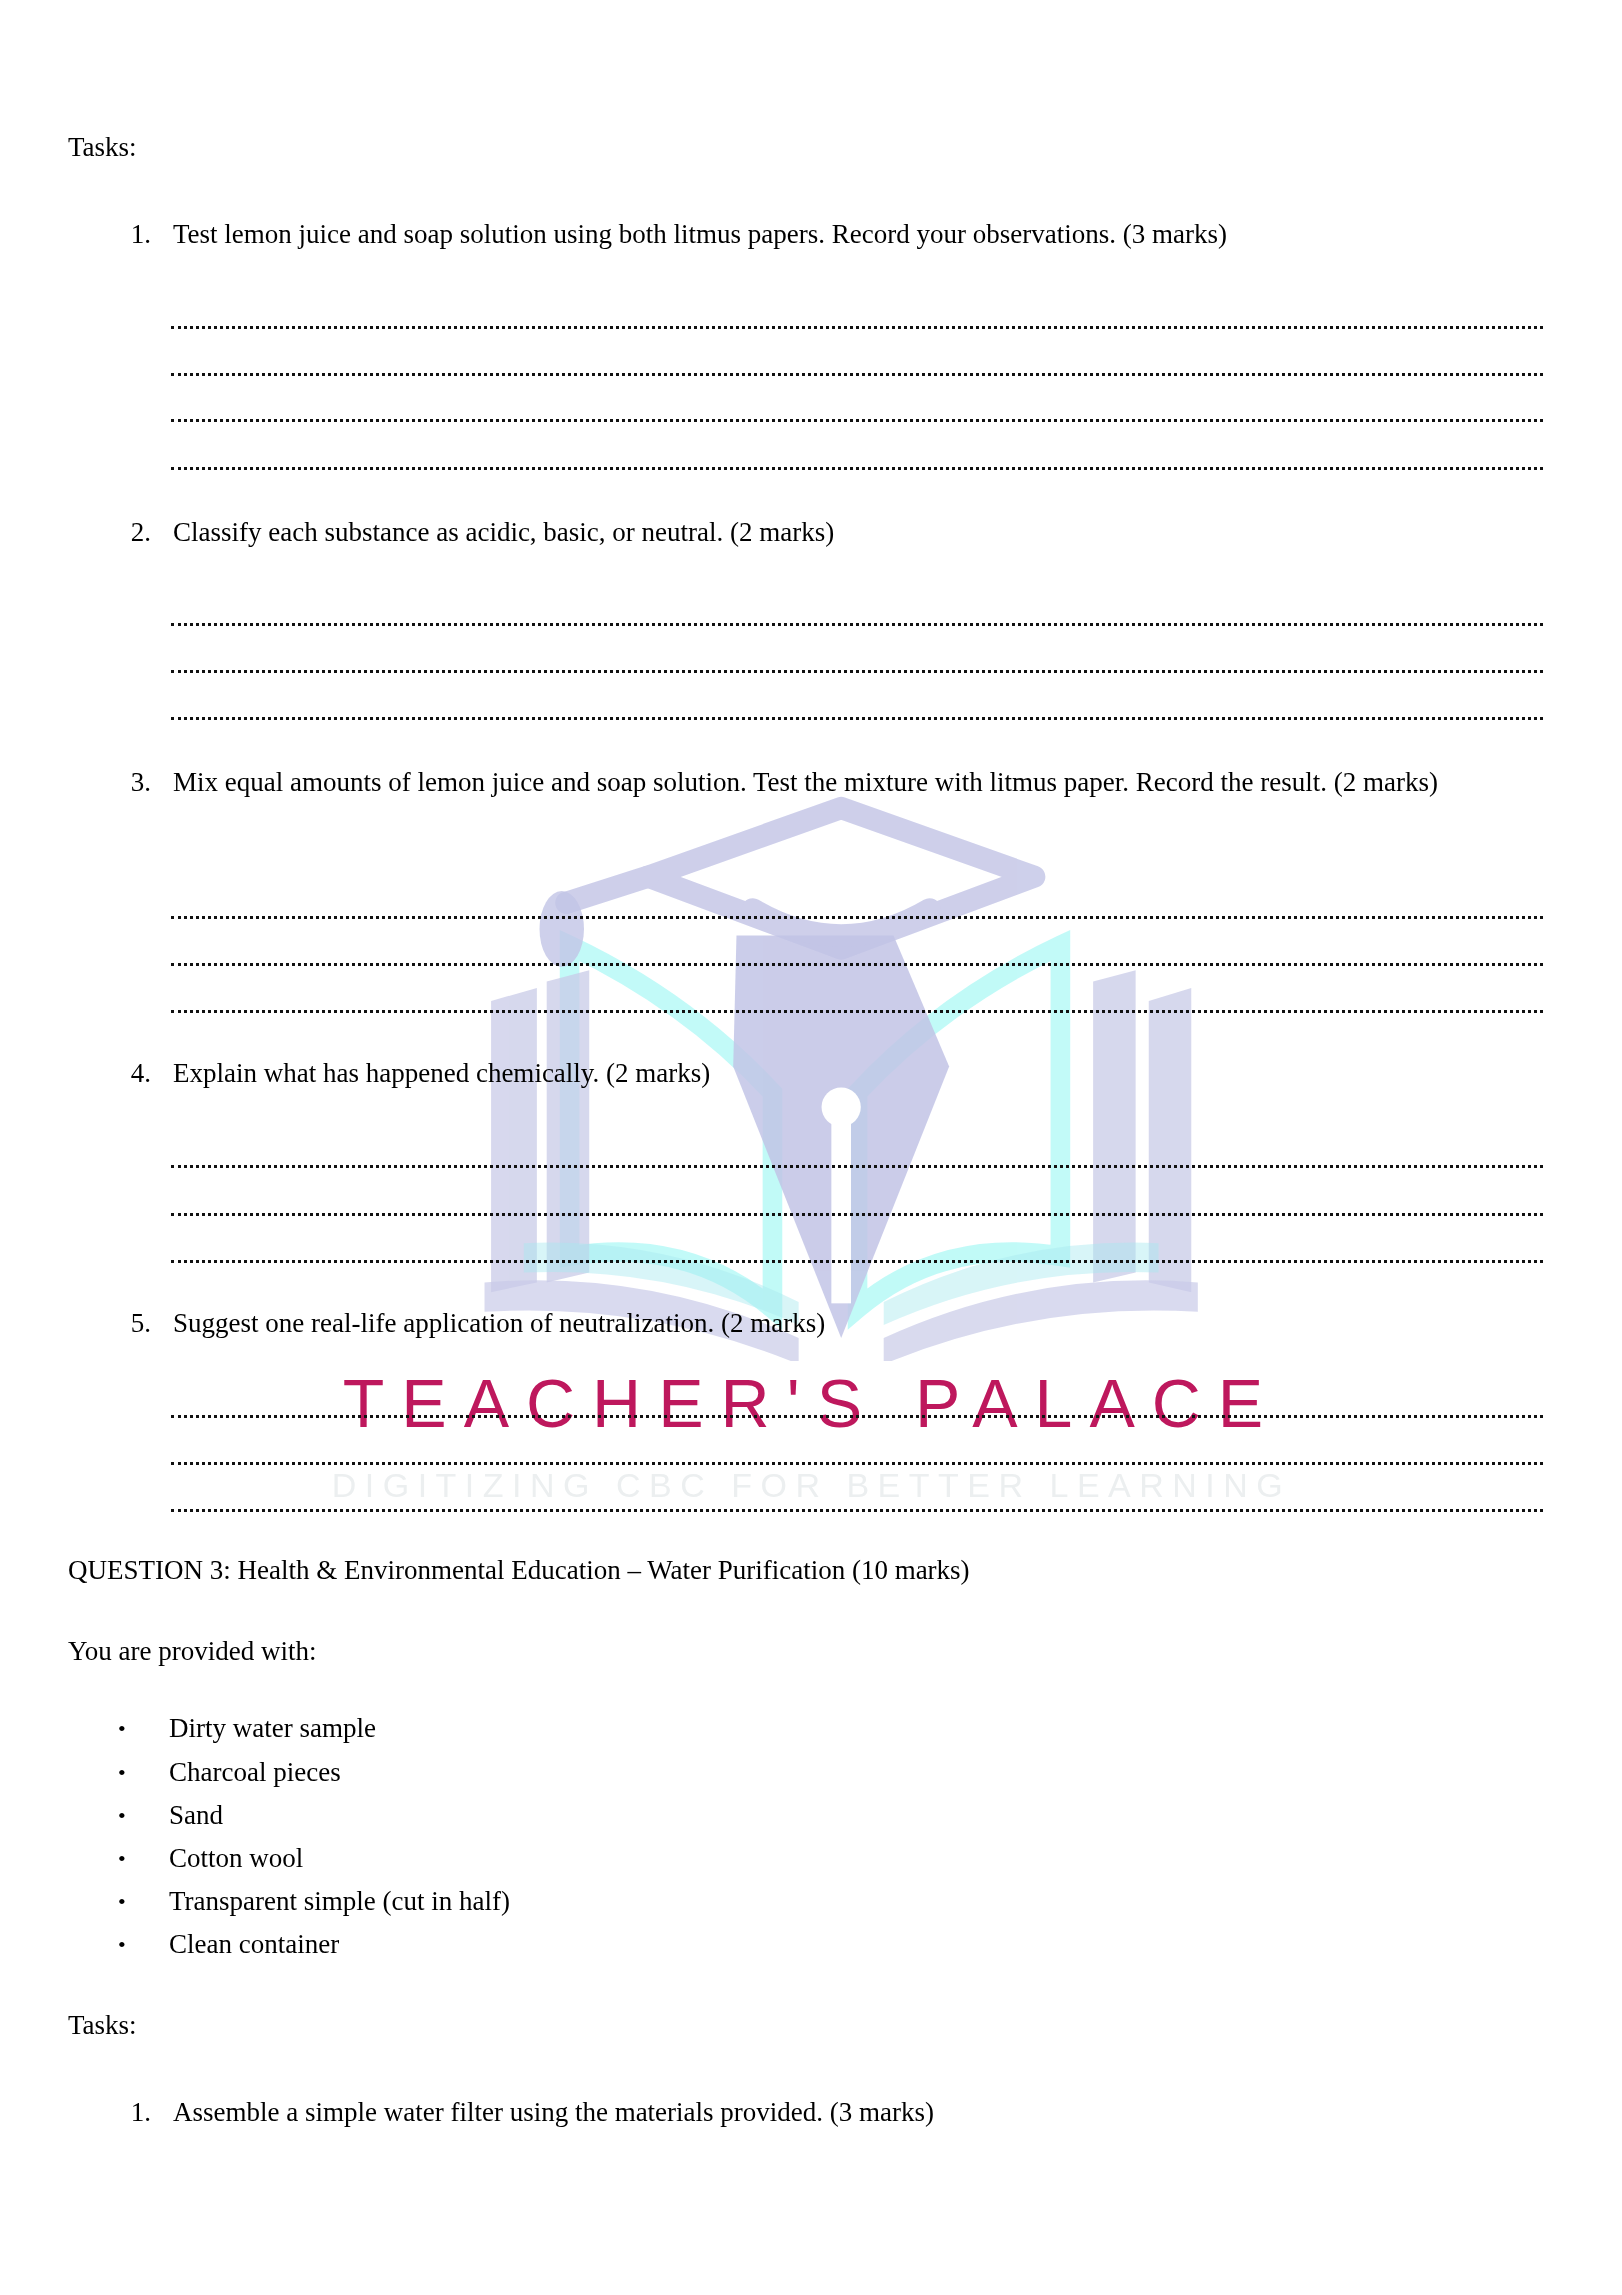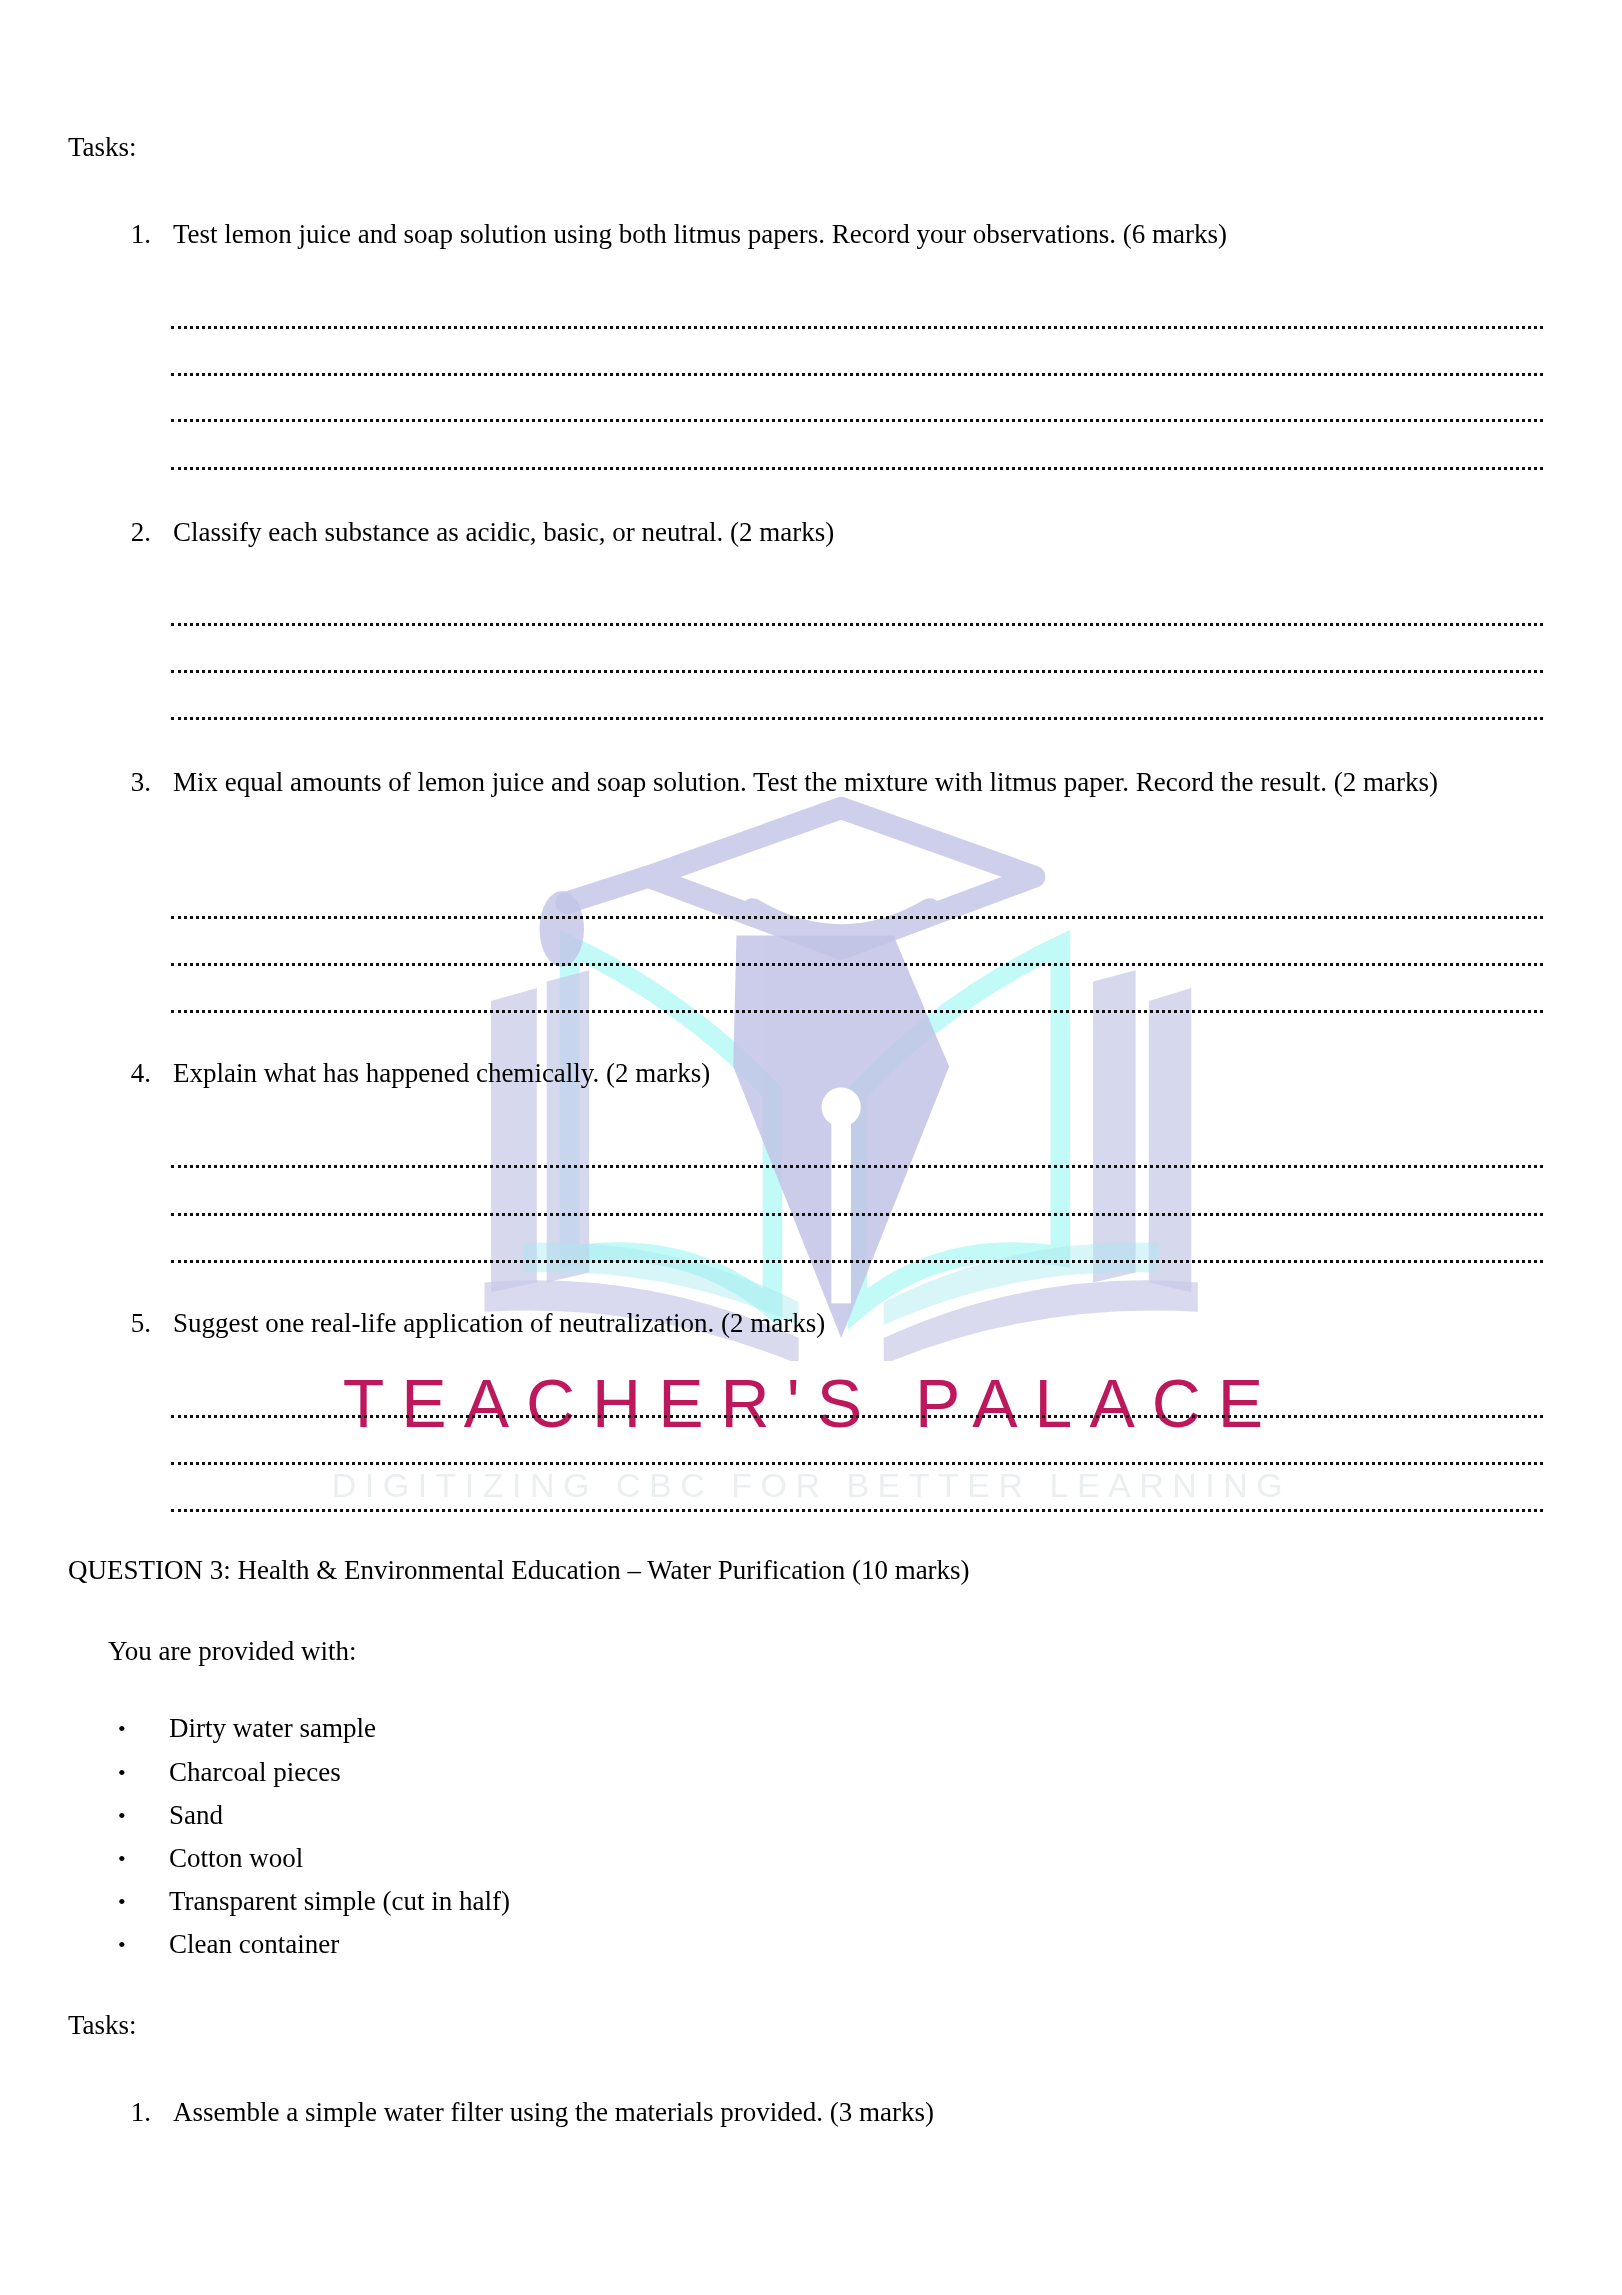--- a/index.html
+++ b/index.html
@@ -179,21 +179,21 @@
     <div class="wm-text-main">TEACHER'S PALACE</div>
     <div class="wm-text-sub">DIGITIZING CBC FOR BETTER LEARNING</div>
   </div>
 
   <div class="content">
 
     <div class="abs heading" style="left:68px; top:134px;">Tasks:</div>
 
     <div class="num-item" style="left:118px; top:216px; width:1348px;">
       <span class="num">1.</span>
-      <span class="txt">Test lemon juice and soap solution using both litmus papers. Record your observations. (6 marks)</span>
+      <span class="txt">Test lemon juice and soap solution using both litmus papers. Record your observations. (3 marks)</span>
     </div>
     <div class="rule" style="top:326px;"></div>
     <div class="rule" style="top:373px;"></div>
     <div class="rule" style="top:419px;"></div>
     <div class="rule" style="top:467px;"></div>
 
     <div class="num-item" style="left:118px; top:514px; width:1348px;">
       <span class="num">2.</span>
       <span class="txt">Classify each substance as acidic, basic, or neutral. (2 marks)</span>
     </div>
@@ -220,21 +220,21 @@
     <div class="num-item" style="left:118px; top:1305px; width:1348px;">
       <span class="num">5.</span>
       <span class="txt">Suggest one real-life application of neutralization. (2 marks)</span>
     </div>
     <div class="rule" style="top:1415px;"></div>
     <div class="rule" style="top:1462px;"></div>
     <div class="rule" style="top:1509px;"></div>
 
     <div class="abs q-head" style="left:68px; top:1557px;">QUESTION 3: Health &amp; Environmental Education – Water Purification (10 marks)</div>
 
-    <div class="abs para" style="left:68px; top:1638px;margin-left:40px;">You are provided with:</div>
+    <div class="abs para" style="left:68px; top:1638px;">You are provided with:</div>
 
     <div class="bul-item" style="left:118px; top:1714px;">
       <span class="dot">•</span>
       <span class="txt">Dirty water sample</span>
     </div>
     <div class="bul-item" style="left:118px; top:1758px;">
       <span class="dot">•</span>
       <span class="txt">Charcoal pieces</span>
     </div>
     <div class="bul-item" style="left:118px; top:1801px;">

